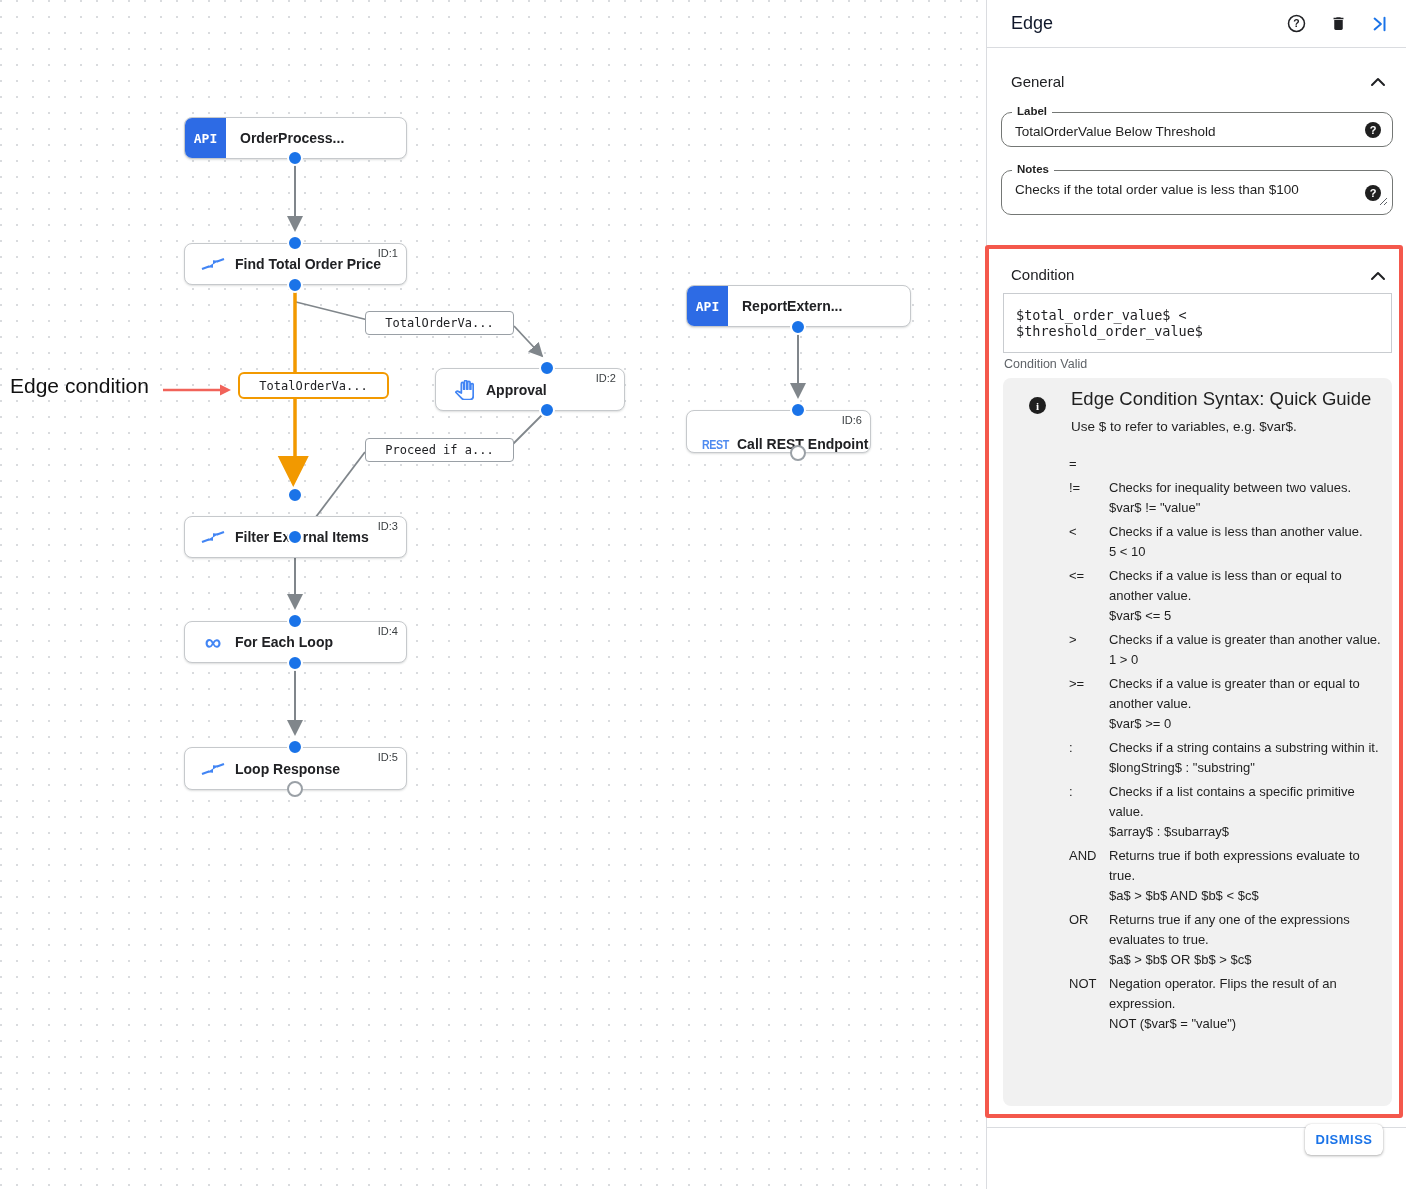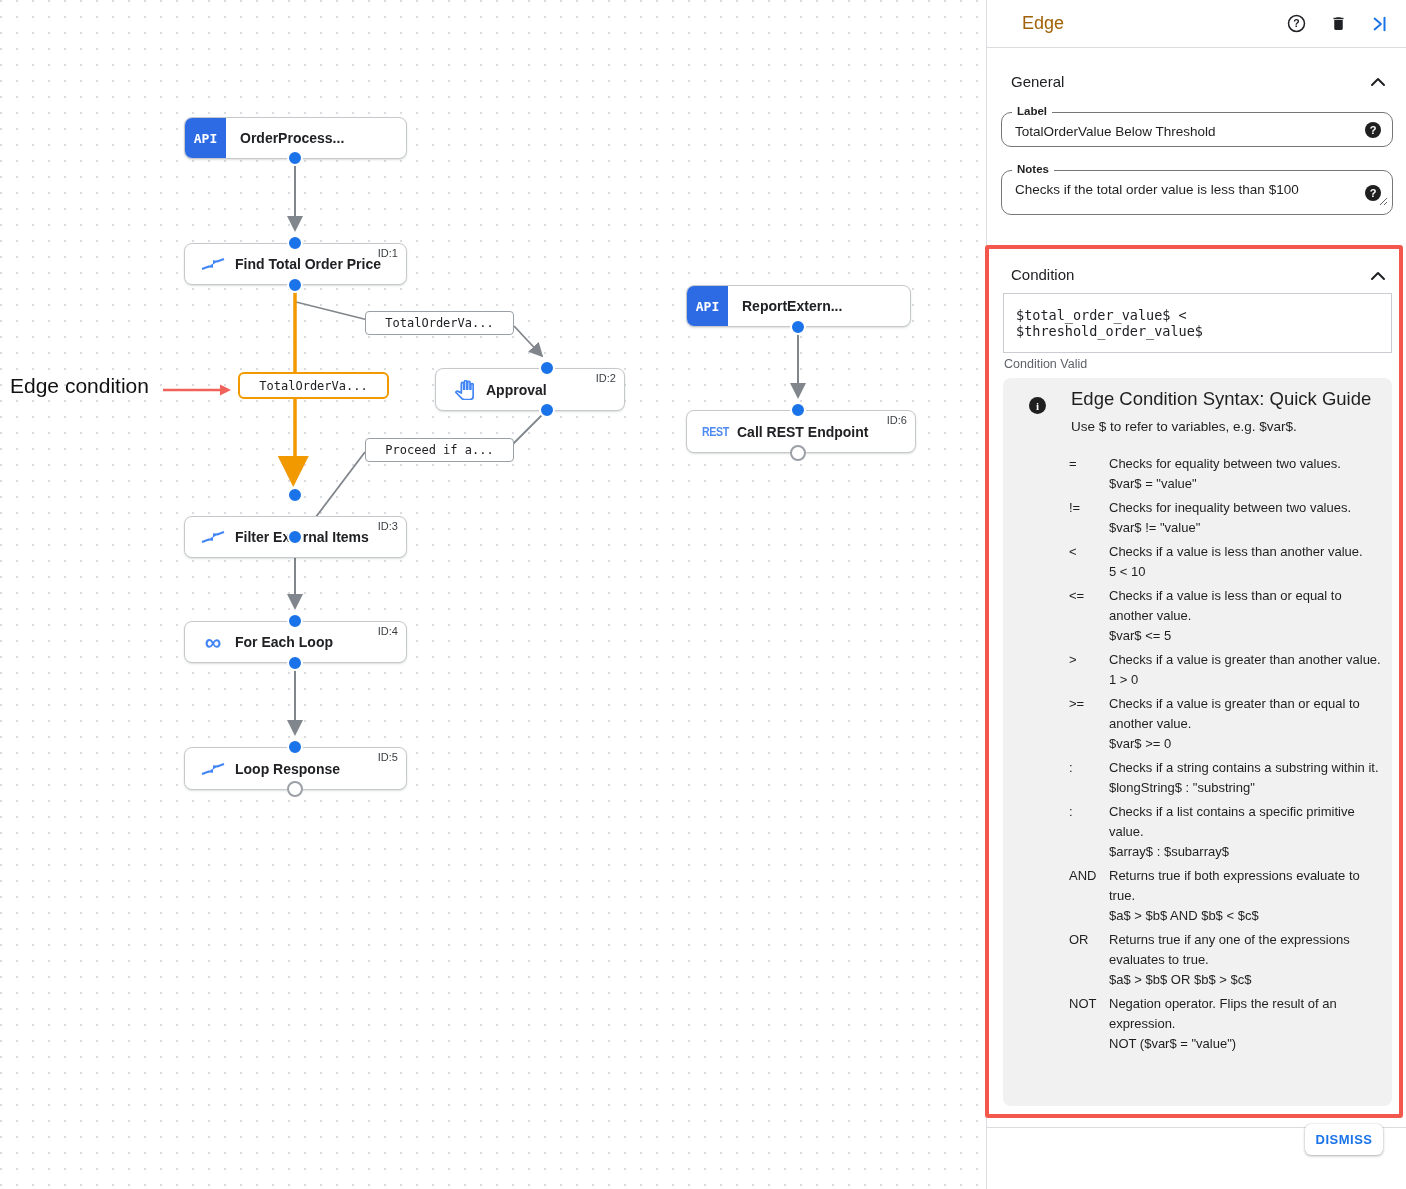--- a/index.html
+++ b/index.html
@@ -30,21 +30,21 @@
     font-family:"DejaVu Sans Mono", monospace; font-size:12px; color:#202124; }
   .edge-label.selected { border:2px solid #f29900; border-radius:6px; }
 
   #annotation-text { position:absolute; left:10px; top:374px; font-size:21px; color:#111; z-index:5; }
   #annotation-arrow { position:absolute; left:160px; top:380px; z-index:5; }
 
   
   #panel { position:absolute; left:986px; top:0; width:420px; height:1189px; background:#fff; border-left:1px solid #dadce0; }
   #panel-header { position:absolute; left:0; top:0; width:100%; height:48px; border-bottom:1px solid #dadce0;
     display:flex; align-items:center; padding:0 16px 0 24px; }
-  #panel-title { font-size:18px; color:#a16207; flex:1;margin-left:11px; }
+  #panel-title { font-size:18px; color:#0f172a; flex:1; }
   .hicon { width:20px; height:20px; margin-left:22px; display:flex; align-items:center; justify-content:center; cursor:pointer; }
 
   .section-head { position:absolute; left:24px; font-size:15px; font-weight:normal; color:#202124; }
   .chev { position:absolute; right:20px; }
 
   .mfield { position:absolute; left:14px; width:392px; border:1px solid #747775; border-radius:10px; background:#fff; }
   .mlabel { position:absolute; top:-8px; left:10px; background:#fff; padding:0 5px; font-size:11.5px; font-weight:bold; color:#1f1f1f; }
   .mvalue { font-size:13.5px; color:#1f1f1f; padding:10px 40px 8px 13px; line-height:17px; }
   .qbadge { position:absolute; right:11px; width:16px; height:16px; border-radius:50%; background:#1f1f1f; color:#fff;
     font-size:11px; font-weight:bold; display:flex; align-items:center; justify-content:center; }
@@ -123,21 +123,21 @@
       </svg>
     </span>
     <div class="node-label">Approval</div>
   </div>
 
   <div class="node" style="left:686px;top:285px;width:225px;">
     <div class="api-badge">API</div>
     <div class="node-label">ReportExtern...</div>
   </div>
 
-  <div class="node" style="left:686px;top:410px;width:230px;height:43px;">
+  <div class="node" style="left:686px;top:410px;width:185px;height:43px;align-items:flex-end;">
     <span class="node-id">ID:6</span>
     <span class="node-icon">
         <span class="rest-glyph">REST</span>
       </span>
     <div class="node-label">Call REST Endpoint</div>
   </div>
 
   <div class="node" style="left:184px;top:495px;margin-top:21px;">
     <span class="node-id">ID:3</span>
     <span class="node-icon">
@@ -262,24 +262,20 @@
   <div id="condition-box">$total_order_value$ &lt; $threshold_order_value$</div>
   <div id="condition-status">Condition Valid</div>
 
   <div id="guide">
     <div id="guide-info-icon">i</div>
     <div id="guide-title">Edge Condition Syntax: Quick Guide</div>
     <div id="guide-subtitle">Use $ to refer to variables, e.g. $var$.</div>
     <div id="guide-rows">
       <div class="grow">
           <div class="op">=</div>
-          <div class="body">
-            <div>Checks for equality between two values.</div>
-            <div>$var$ = "value"</div>
-          </div>
         </div>
       <div class="grow">
           <div class="op">!=</div>
           <div class="body">
             <div>Checks for inequality between two values.</div>
             <div>$var$ != "value"</div>
           </div>
         </div>
       <div class="grow">
           <div class="op">&lt;</div>

